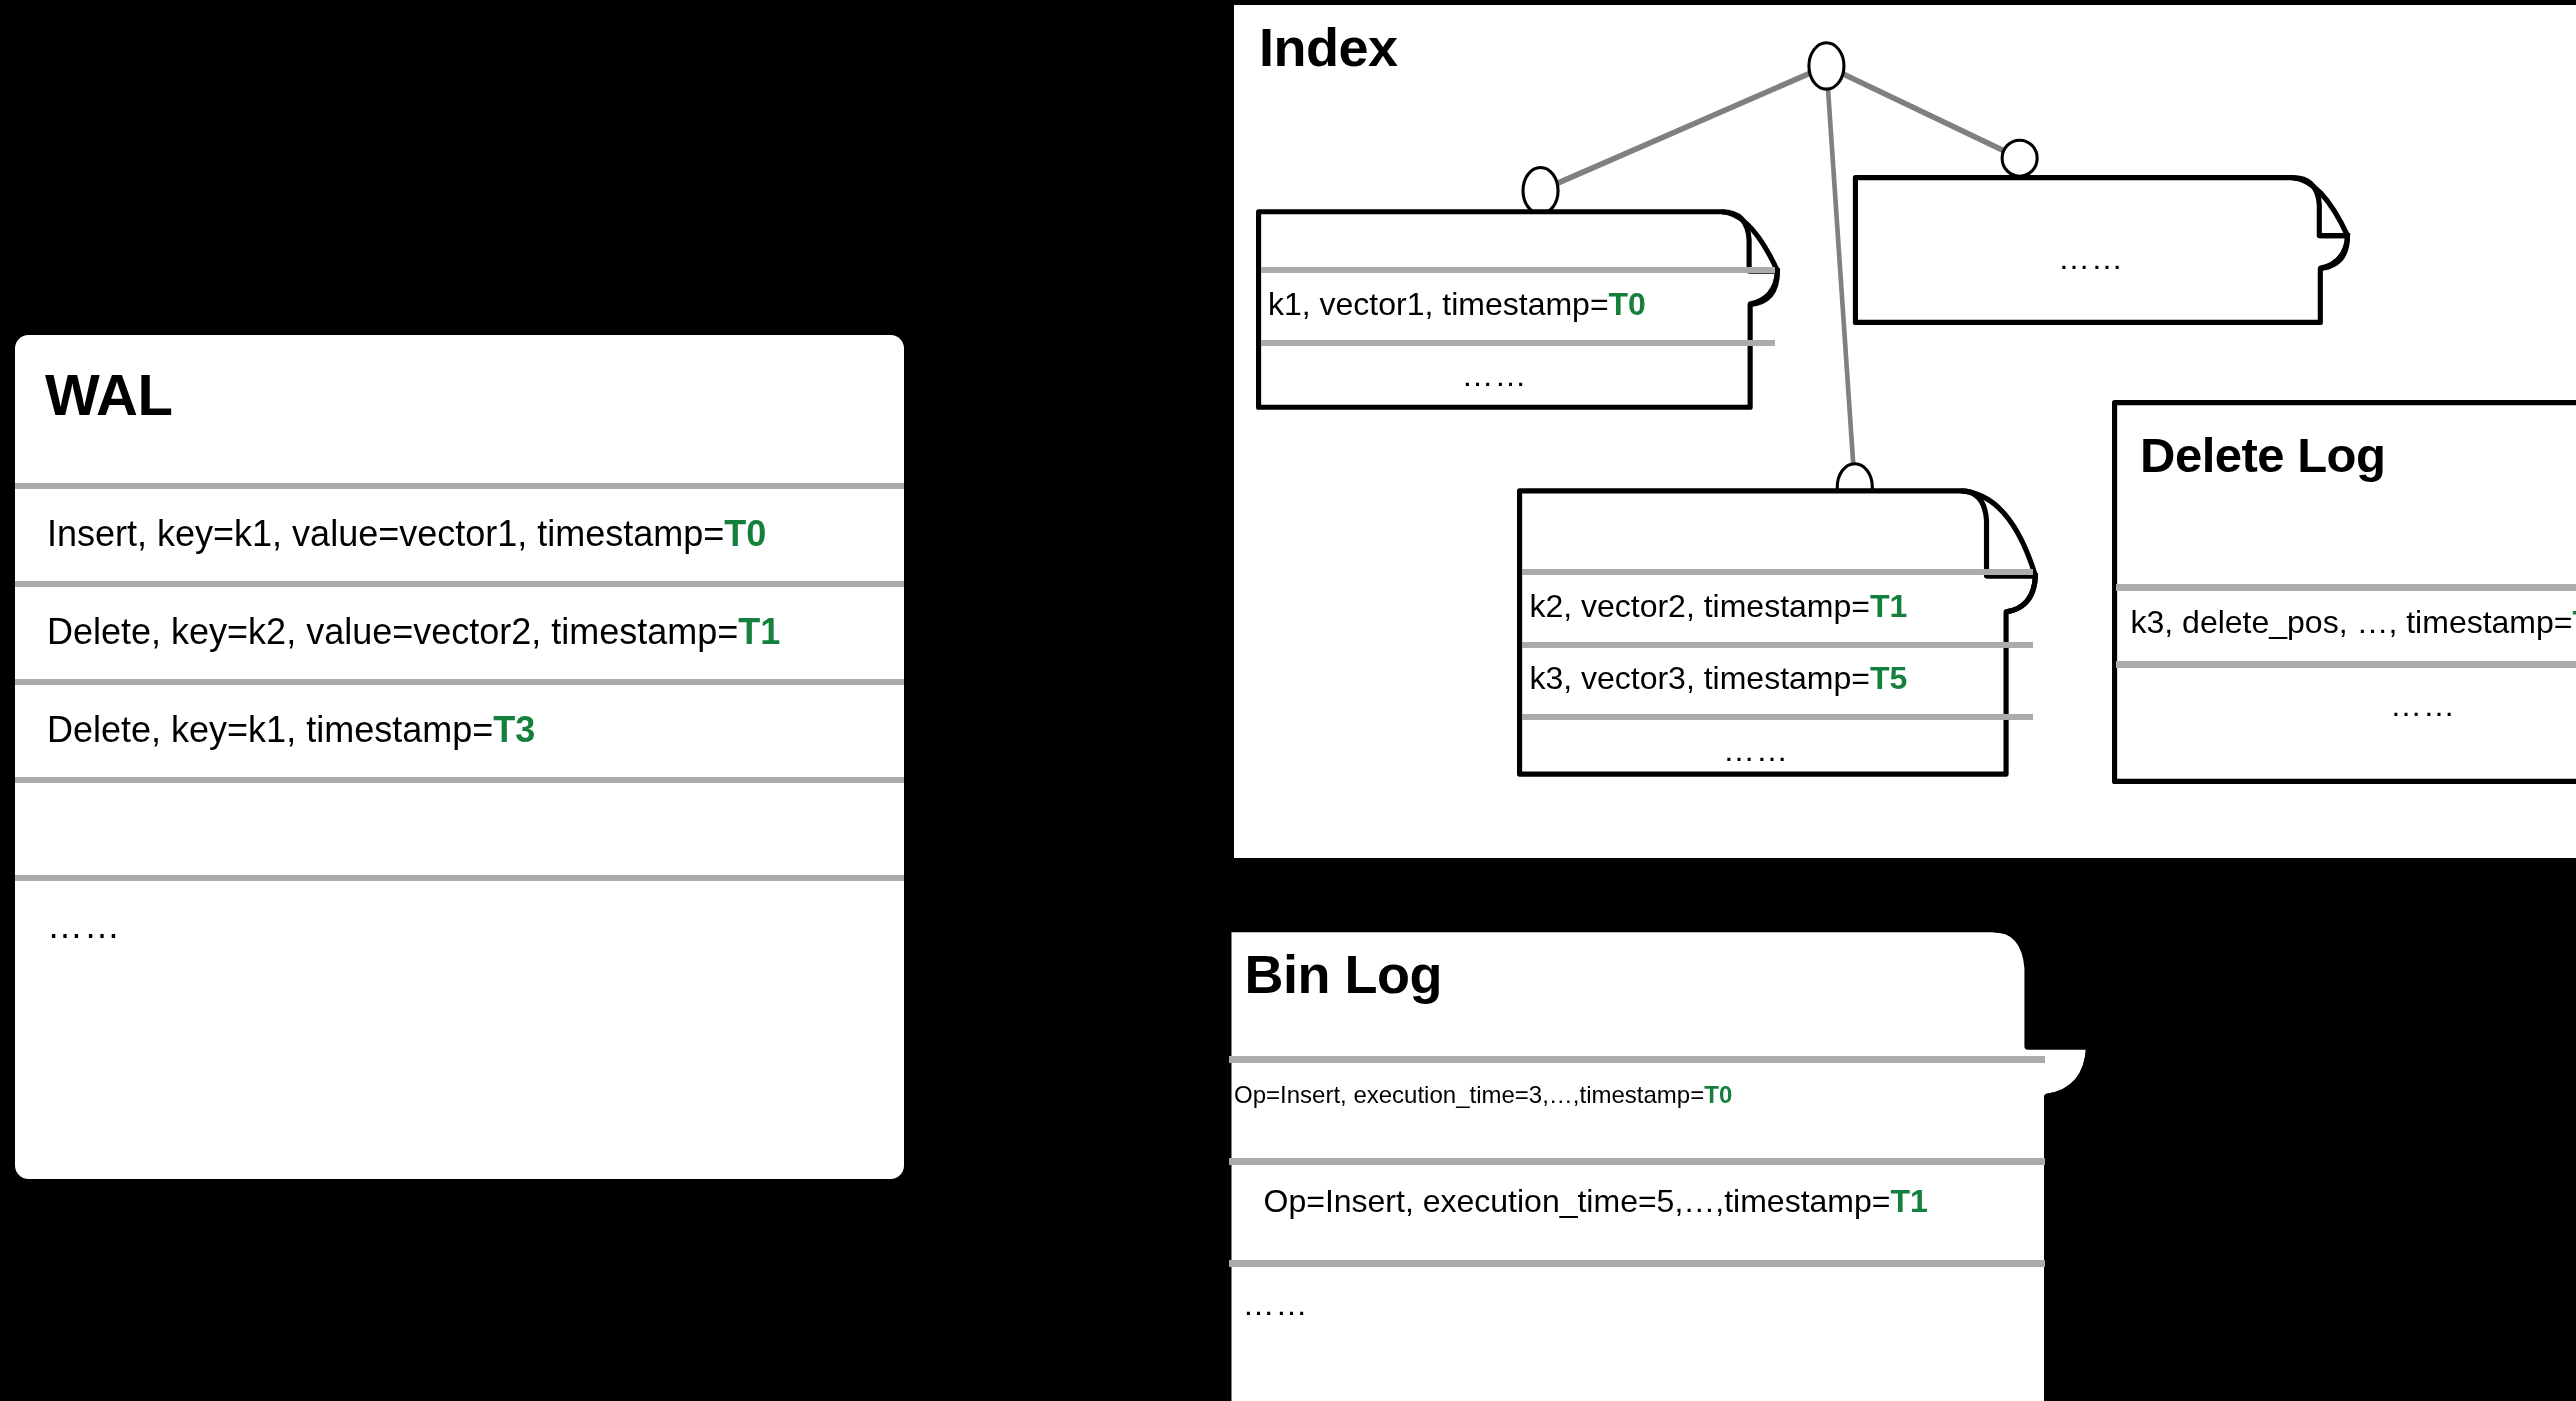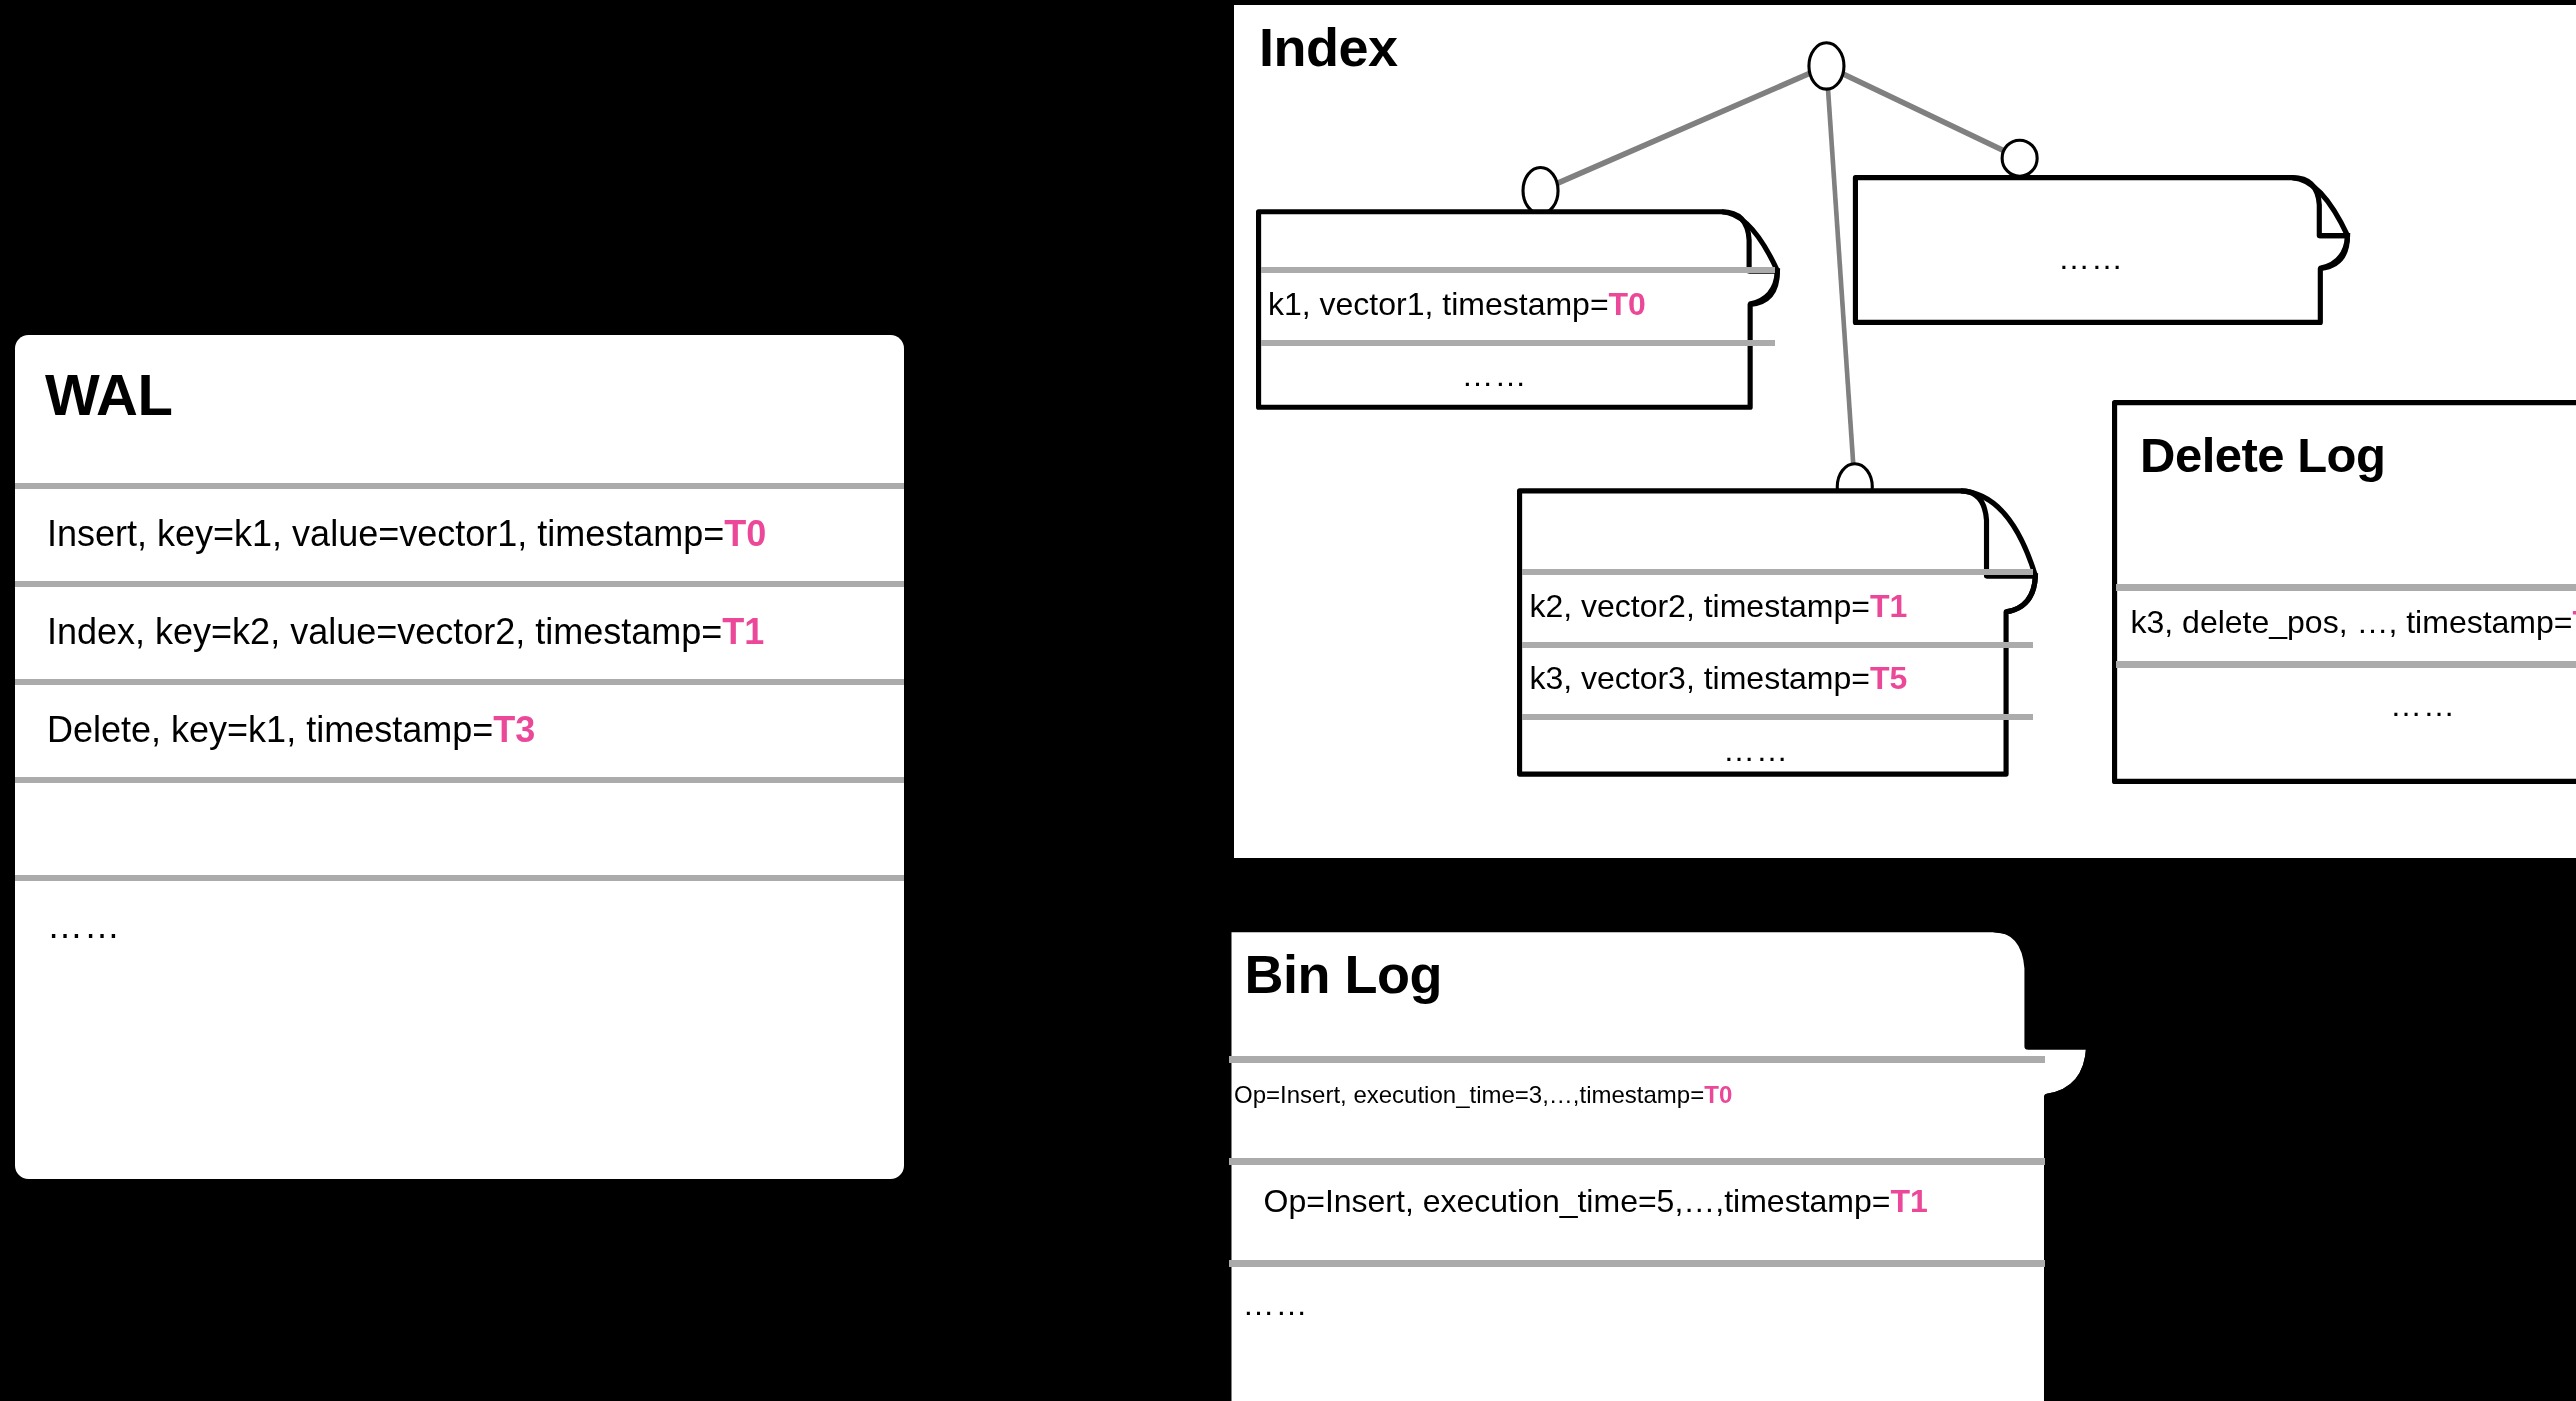--- a/index.html
+++ b/index.html
@@ -11,21 +11,21 @@
   
   .panel{position:absolute;background:#fff;box-sizing:border-box;}
   .panel-rounded{border-radius:13.4px;}
 
   .panel-title{position:absolute;font-weight:bold;color:#000;
                letter-spacing:-0.5px;line-height:1;white-space:nowrap;}
 
   
   .sep{position:absolute;background:#ababab;}
   .row-text{position:absolute;color:#000;white-space:nowrap;line-height:1;}
-  .row-text .ts{color:#ec4899;font-weight:bold;}
+  .row-text .ts{color:#15803d;font-weight:bold;}
   .dots{position:absolute;color:#000;white-space:nowrap;line-height:1;letter-spacing:1px;}
 
   
   .card{position:absolute;}
   .card svg{position:absolute;left:0;top:0;overflow:visible;}
   .card-body{position:absolute;left:0;top:0;width:100%;height:100%;}
 
   
   .tree-svg{position:absolute;left:0;top:0;overflow:visible;}
 </style>
@@ -42,21 +42,21 @@
     <div class="sep" style="left:0px;top:246px;width:889px;height:6.2px;"></div>
     <div class="sep" style="left:0px;top:344px;width:889px;height:6.2px;"></div>
     <div class="sep" style="left:0px;top:442px;width:889px;height:6.2px;"></div>
     <div class="sep" style="left:0px;top:540px;width:889px;height:6.2px;"></div>
 
     <div class="row-text" style="left:32px;top:181px;font-size:36px;">
       <span>Insert, key=k1, value=vector1, timestamp=</span><span class="ts">T0</span>
     </div>
 
     <div class="row-text" style="left:32px;top:279px;font-size:36px;">
-      <span>Index, key=k2, value=vector2, timestamp=</span><span class="ts">T1</span>
+      <span>Delete, key=k2, value=vector2, timestamp=</span><span class="ts">T1</span>
     </div>
 
     <div class="row-text" style="left:32px;top:377px;font-size:36px;">
       <span>Delete, key=k1, timestamp=</span><span class="ts">T3</span>
     </div>
 
 
     <div class="dots" style="left:32px;top:573px;font-size:36px;">……</div>
   </div>
 

